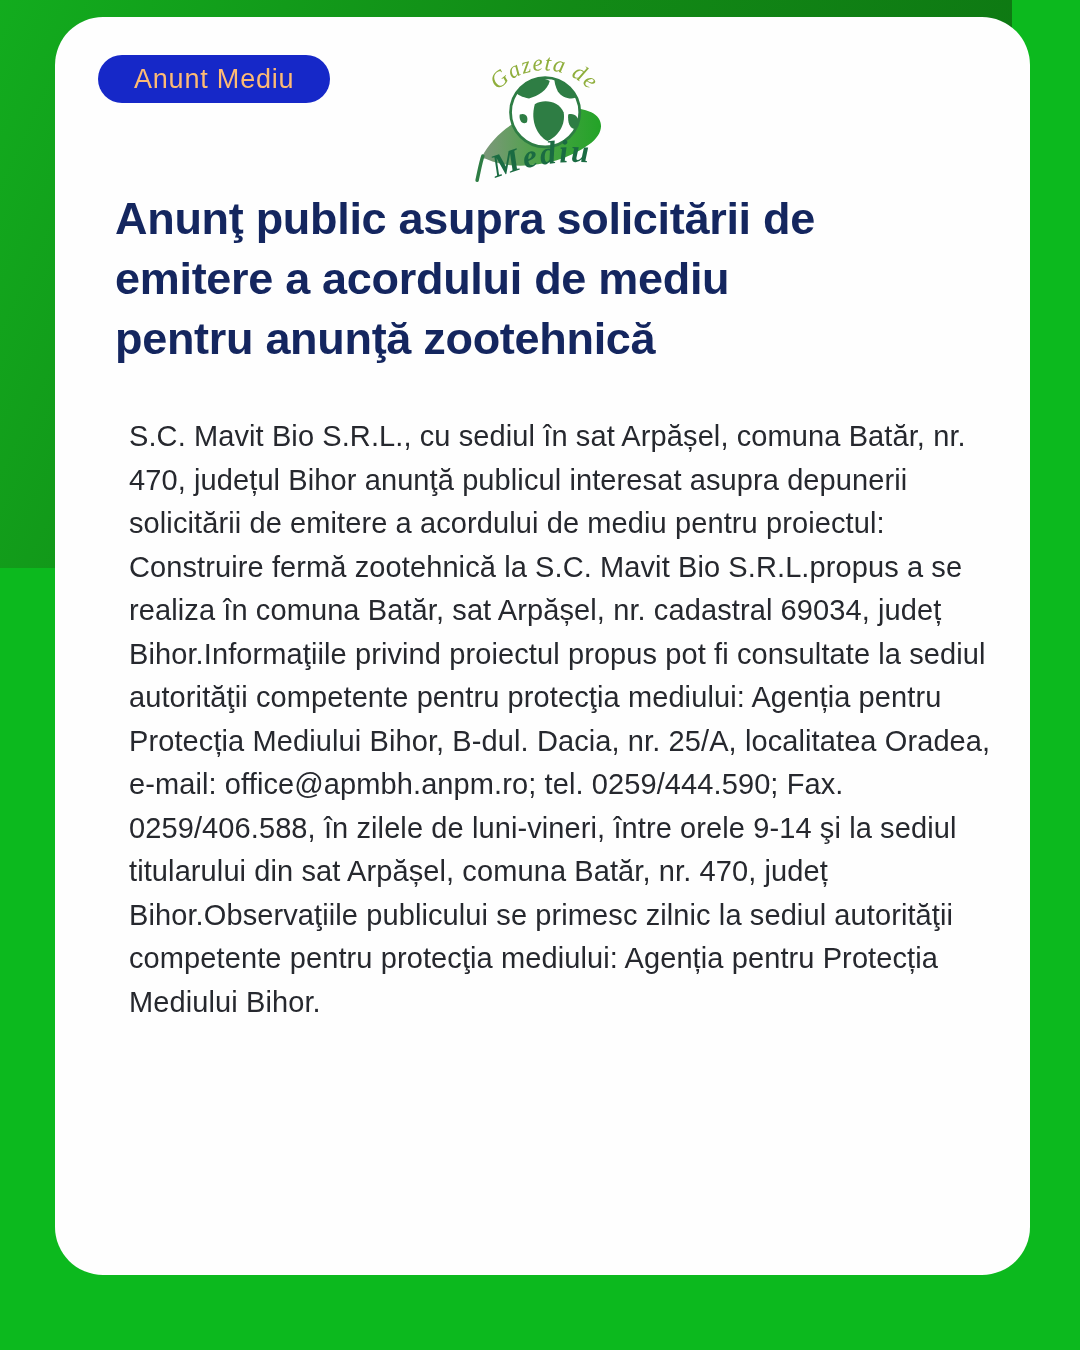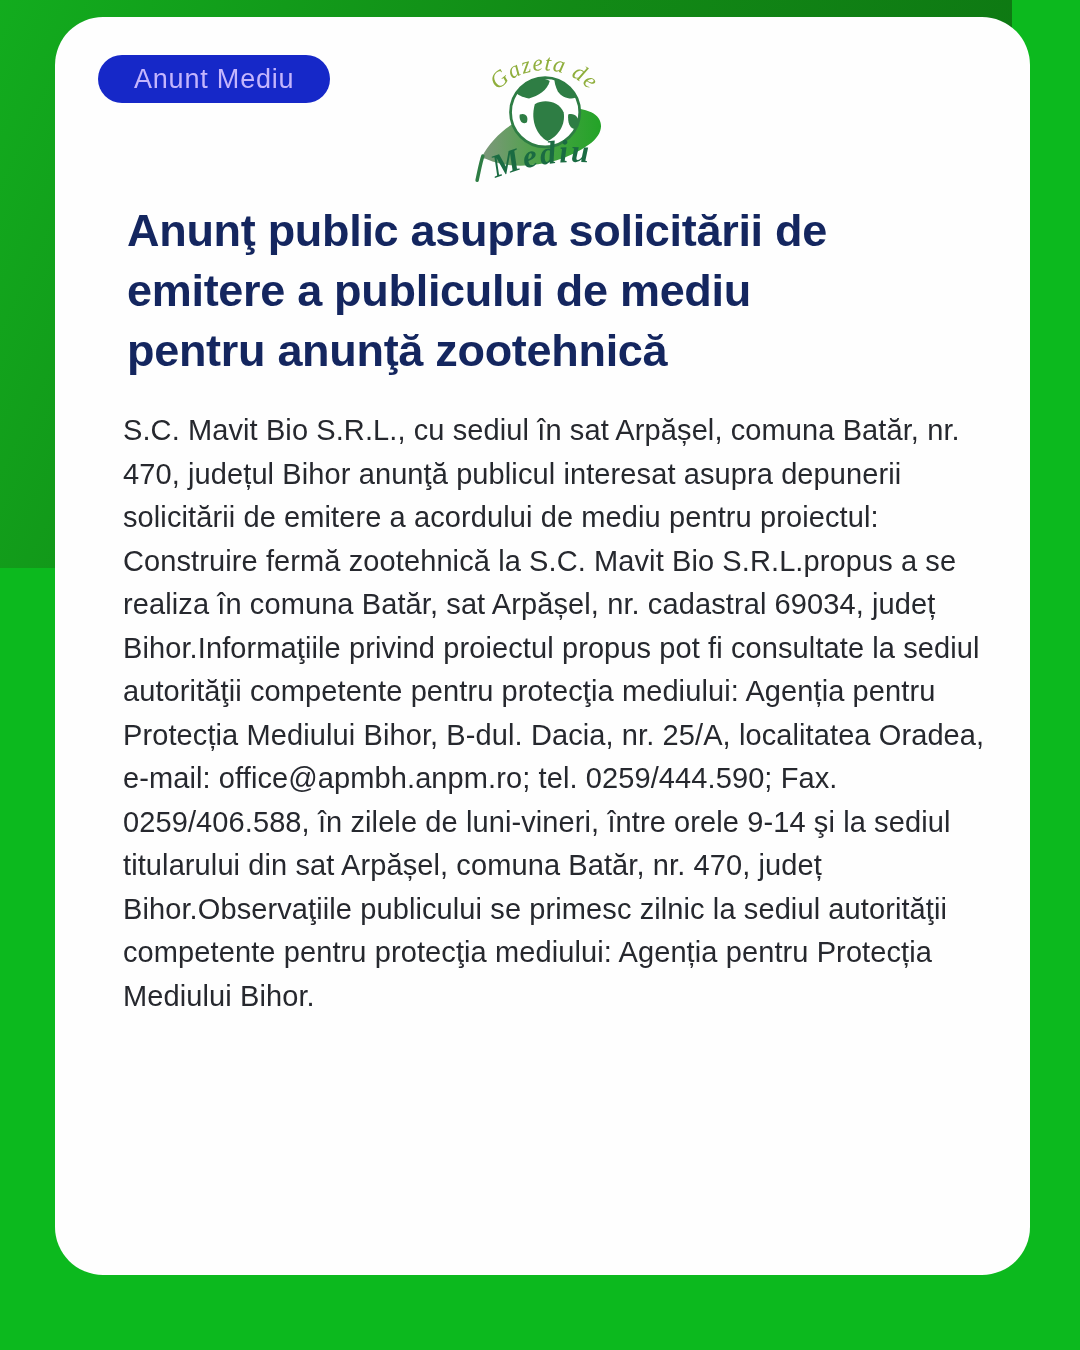--- a/index.html
+++ b/index.html
@@ -26,48 +26,48 @@
     background:var(--card-white,#FEFEFE);
     border-radius:48px;
   }
   .pill{
     position:absolute;
     left:43px;top:38px;
     height:48px;
     padding:0 36px;
     display:flex;align-items:center;justify-content:center;
     background:var(--badge-blue,#1628C8);
-    color:#c4b5fd;
+    color:#fdba74;
     font-size:27px;
     letter-spacing:0.8px;
     border-radius:25px;
     white-space:nowrap;
   }
   .logo{
     position:absolute;
     left:396px;top:26px;
     width:185px;height:150px;
     display:flex;align-items:flex-start;justify-content:center;
   }
   .heading{
     position:absolute;
     left:60px;top:172px;
     width:860px;
-    margin:12px;
+    margin:0;
     color:var(--heading-navy,#14265F);
     font-size:45px;
     font-weight:700;
     line-height:60px;
     letter-spacing:-0.3px;
   }
   .body-text{
     position:absolute;
     left:58px;top:382px;
     width:872px;
-    margin:10px;
+    margin:16px;
     color:var(--body-text,#26282E);
     font-size:29px;
     font-weight:400;
     line-height:43.5px;
     letter-spacing:0.1px;
   }
   .logo-arc-top{
     font-family:"Liberation Serif", serif;
     font-style:italic;
     font-size:20px;
@@ -128,20 +128,20 @@
           <textPath href="#arcTop" startOffset="50%" text-anchor="middle">Gazeta de</textPath>
         </text>
         <text class="logo-arc-bottom">
           <textPath href="#arcBot" startOffset="48%" text-anchor="middle">Mediu</textPath>
         </text>
       </svg>
     </div>
 
     <h1 class="heading">
       <div>Anunţ public asupra solicitării de</div>
-      <div>emitere a publicului de mediu</div>
+      <div>emitere a acordului de mediu</div>
       <div>pentru anunţă zootehnică</div>
     </h1>
 
     <p class="body-text">S.C. Mavit Bio S.R.L., cu sediul în sat Arpășel, comuna Batăr, nr. 470, județul Bihor anunţă publicul interesat asupra depunerii solicitării de emitere a acordului de mediu pentru proiectul: Construire fermă zootehnică la S.C. Mavit Bio S.R.L.propus a se realiza în comuna Batăr, sat Arpășel, nr. cadastral 69034, județ Bihor.Informaţiile privind proiectul propus pot fi consultate la sediul autorităţii competente pentru protecţia mediului: Agenția pentru Protecția Mediului Bihor, B-dul. Dacia, nr. 25/A, localitatea Oradea, e-mail: office@apmbh.anpm.ro; tel. 0259/444.590; Fax. 0259/406.588, în zilele de luni-vineri, între orele 9-14 şi la sediul titularului din sat Arpășel, comuna Batăr, nr. 470, județ Bihor.Observaţiile publicului se primesc zilnic la sediul autorităţii competente pentru protecţia mediului: Agenția pentru Protecția Mediului Bihor.</p>
 
   </div>
 </div>
 
 </body></html>

